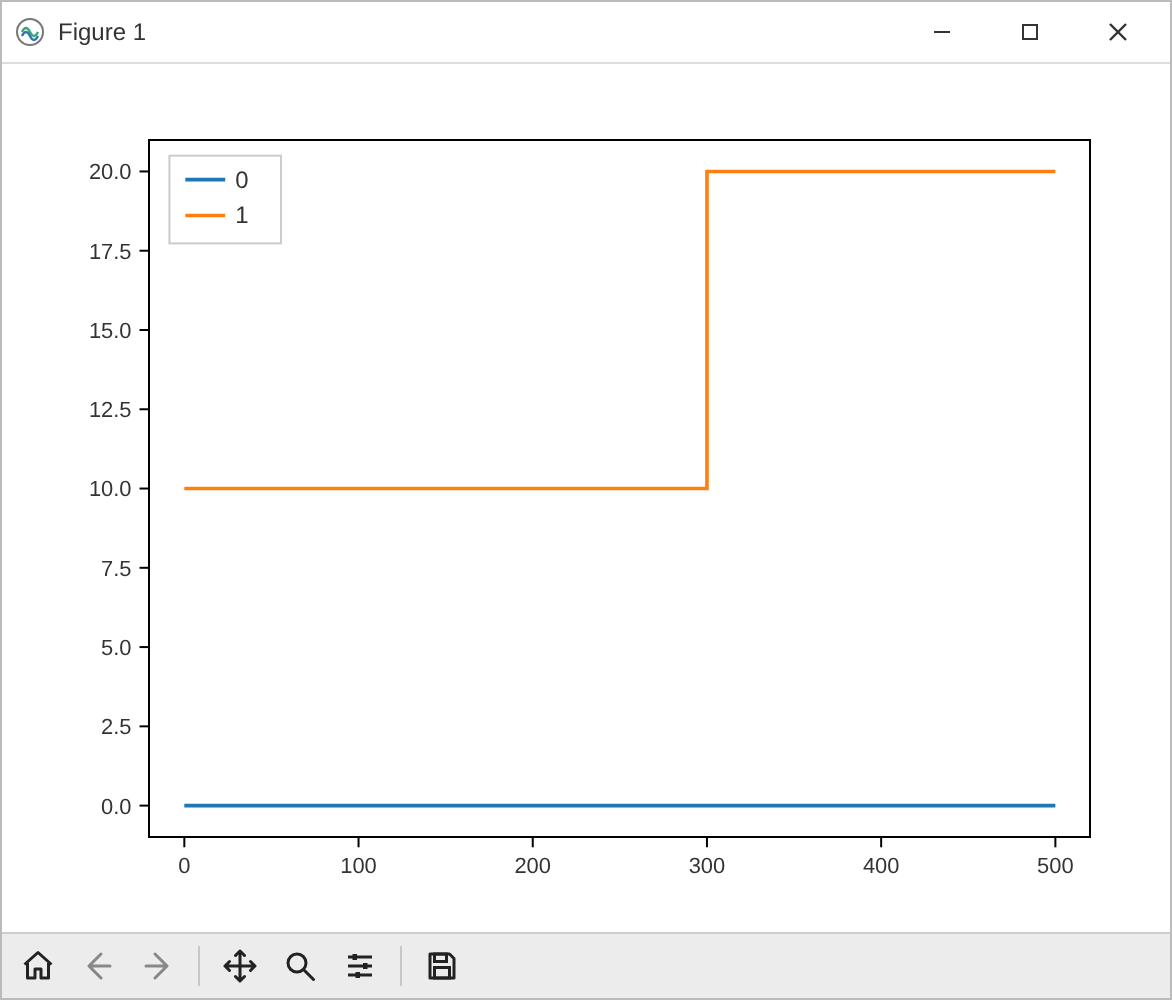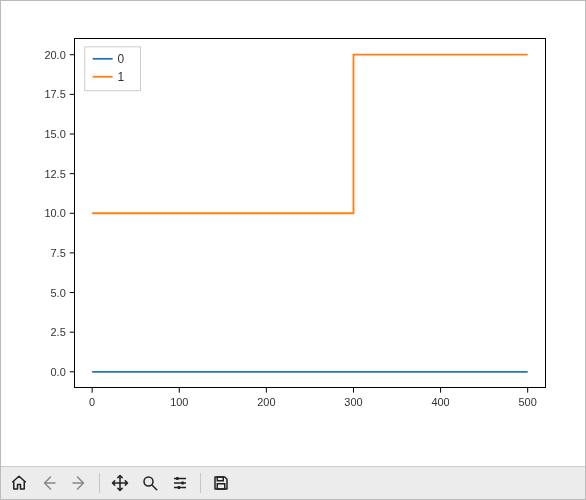--- a/index.html
+++ b/index.html
@@ -20,20 +20,47 @@
   .tool{width:26px;height:26px;display:flex;align-items:center;justify-content:center;color:#222;border:1px solid transparent;border-radius:2px;}
   .tool svg{width:18px;height:18px;}
   .tool.disabled{color:#888;}
   .sep{width:1px;height:20px;background:#c7c7c7;margin:0 4px;}
 </style>
 </head>
 <body>
 
 <div class="window">
 
+  <div class="titlebar">
+    <span class="appicon">
+      <svg viewBox="0 0 16 16">
+          <circle cx="8" cy="8" r="6.5" fill="none" stroke="#777" stroke-width="1"></circle>
+          <path d="M4 8 Q6 4 8 8 T12 8" fill="none" stroke="#3a7" stroke-width="1.2"></path>
+          <path d="M4 10 Q6 6 8 10 T12 10" fill="none" stroke="#37a" stroke-width="1.2"></path>
+        </svg>
+    </span>
+    <span class="title">Figure 1</span>
+    <span class="spacer"></span>
+    <div class="winbtn" title="Minimize">
+      <svg width="10" height="10" viewBox="0 0 10 10">
+          <line x1="1" y1="5" x2="9" y2="5" stroke="currentColor" stroke-width="1"></line>
+        </svg>
+    </div>
+    <div class="winbtn" title="Maximize">
+      <svg width="10" height="10" viewBox="0 0 10 10">
+          <rect x="1.5" y="1.5" width="7" height="7" fill="none" stroke="currentColor" stroke-width="1"></rect>
+        </svg>
+    </div>
+    <div class="winbtn close" title="Close">
+      <svg width="10" height="10" viewBox="0 0 10 10">
+          <line x1="1" y1="1" x2="9" y2="9" stroke="currentColor" stroke-width="1.2"></line>
+          <line x1="9" y1="1" x2="1" y2="9" stroke="currentColor" stroke-width="1.2"></line>
+        </svg>
+    </div>
+  </div>
 
   <div class="plotwrap">
     <svg class="plot" viewBox="0 0 586 436">
       <g id="chart-root">
           <rect x="74" y="38" width="472" height="350" fill="none" stroke="#000000" stroke-width="1" shape-rendering="crispEdges"></rect>
           <line x1="91.48148148148148" y1="388" x2="91.48148148148148" y2="393" stroke="#000" stroke-width="1"></line>
           <text x="91.48148148148148" y="406" text-anchor="middle" font-size="11" fill="#333">0</text>
           <line x1="178.88888888888889" y1="388" x2="178.88888888888889" y2="393" stroke="#000" stroke-width="1"></line>
           <text x="178.88888888888889" y="406" text-anchor="middle" font-size="11" fill="#333">100</text>
           <line x1="266.2962962962963" y1="388" x2="266.2962962962963" y2="393" stroke="#000" stroke-width="1"></line>

